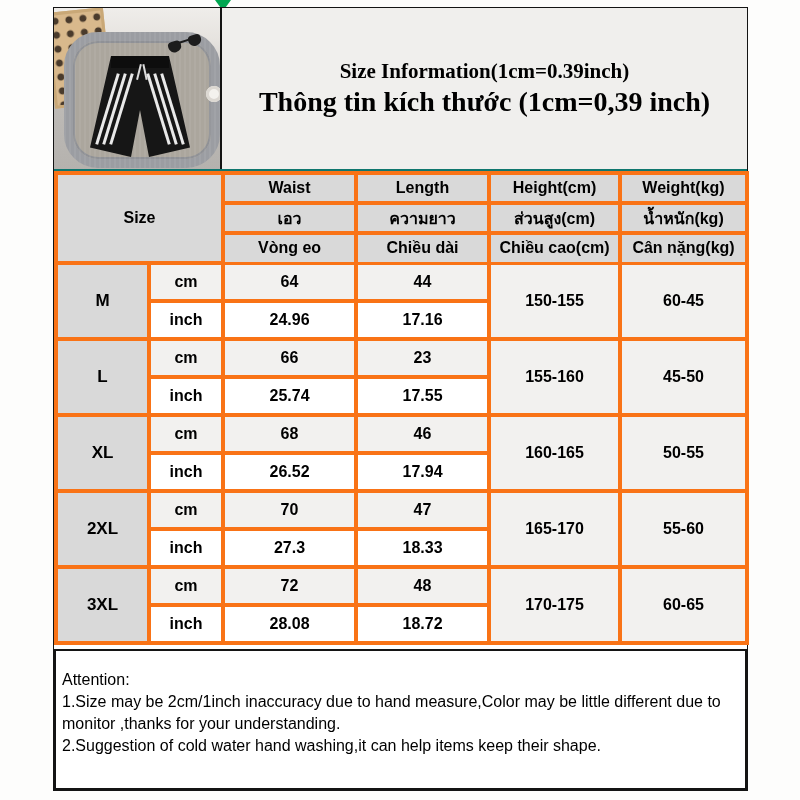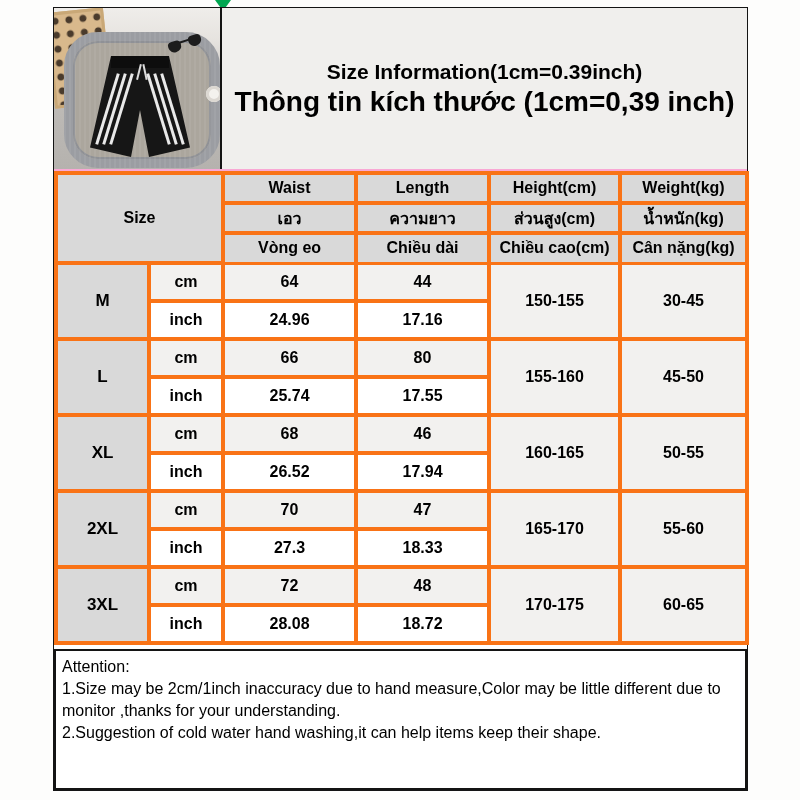--- a/index.html
+++ b/index.html
@@ -6,21 +6,21 @@
   html,body { width:800px; height:800px; background:#ffffff; font-family:"Liberation Sans","DejaVu Sans",sans-serif; }
   .page { position:relative; width:800px; height:800px; background:#fdfdfc; overflow:hidden; }
 
   .sheet {
     position:absolute; left:53px; top:7px; width:695px; height:784px;
     display:flex; flex-direction:column;
     border:1px solid #141414; background:#ffffff;
   }
 
   
-  .top-section { display:flex; height:163px; border-bottom:2px solid #f9a8d4; }
+  .top-section { display:flex; height:163px; border-bottom:2px solid #0f766e;font-family:Liberation Serif, serif; }
   .photo-cell { position:relative; width:168px; border-right:2px solid #141414; overflow:hidden;
                 background:linear-gradient(180deg,#efedea 0%,#e6e3df 20%,#bdbab6 60%,#b5b2ae 100%); }
   .title-cell { flex:1; background:#f0efed; display:flex; flex-direction:column; justify-content:center; align-items:center; gap:2px; }
   .title-line1 { font-size:21px; font-weight:bold; color:#000; }
   .title-line2 { font-size:19px; font-weight:bold; color:#000; }
   .title-line3 { font-size:28px; font-weight:bold; color:#000; }
 
   
   .basket { position:absolute; left:-4px; top:2px; width:58px; height:96px; background:#d9b98c;
             border:3px solid #c8a briefly; border:3px solid #c9a877; transform:rotate(-6deg);
@@ -63,21 +63,21 @@
   .size-big { font-size:30px; font-weight:bold; background:#d9d9d9; }
   tr.row-cm td { background:#f2f1ef; height:38px; font-size:16px; }
   tr.row-inch td { background:#ffffff; height:38px; font-size:16px; }
   tr.row-cm td.size-label { background:#d9d9d9; font-size:17px; }
   tr.block-start td { border-top-width:3px;text-align:center; }
   tr.hdr-last td, tr.hdr-last th { border-bottom-width:3px; }
   td.merged { background:#f2f1ef; }
 
   
   .attention { flex:1; margin-top:4px; border:2px solid #141414; border-top-width:2px;
-               background:#ffffff; padding:5px 6px; font-size:16px; color:#000; line-height:1.38;
+               background:#ffffff; padding:18px 6px; font-size:16px; color:#000; line-height:1.38;
                font-stretch:condensed; }
   .attention p { margin:0; }
 </style>
 </head>
 <body>
 
 <div class="page">
   <div class="green-marker"></div>
 
   <div class="sheet">
@@ -142,33 +142,33 @@
           <td>Chiều cao(cm)</td>
           <td>Cân nặng(kg)</td>
         </tr>
 
         <tr class="row-cm block-start">
           <td class="size-label" rowspan="2">M</td>
           <td>cm</td>
           <td>64</td>
           <td>44</td>
           <td class="merged" rowspan="2">150-155</td>
-          <td class="merged" rowspan="2">30-45</td>
+          <td class="merged" rowspan="2">60-45</td>
         </tr>
         <tr class="row-inch">
           <td>inch</td>
           <td>24.96</td>
           <td>17.16</td>
         </tr>
 
         <tr class="row-cm block-start">
           <td class="size-label" rowspan="2">L</td>
           <td>cm</td>
           <td>66</td>
-          <td>80</td>
+          <td>23</td>
           <td class="merged" rowspan="2">155-160</td>
           <td class="merged" rowspan="2">45-50</td>
         </tr>
         <tr class="row-inch">
           <td>inch</td>
           <td>25.74</td>
           <td>17.55</td>
         </tr>
 
         <tr class="row-cm block-start">

